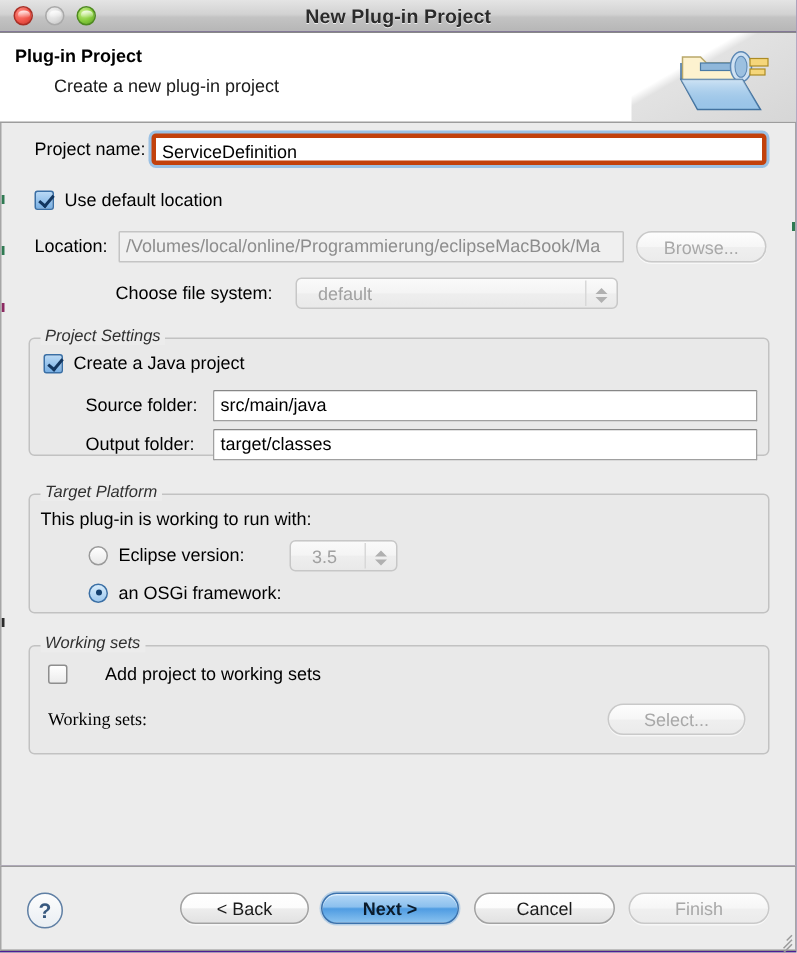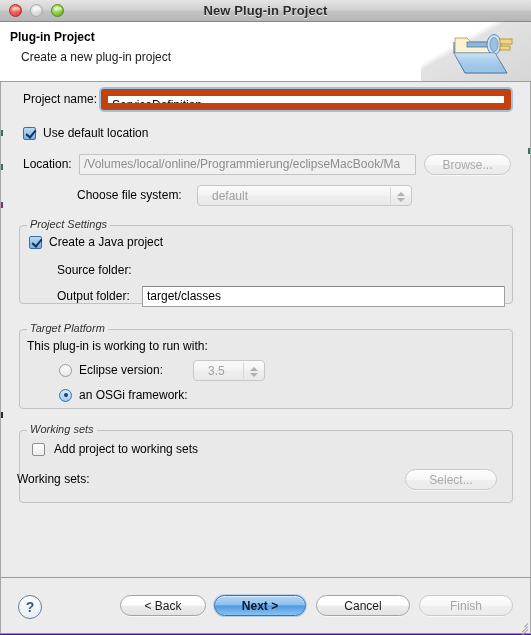--- a/index.html
+++ b/index.html
@@ -90,21 +90,21 @@
   .header-title {
     position: absolute;
     left: 10px;
     top: 8px;
     font-size: 12px;
     font-weight: bold;
     color: #000;
   }
   .header-sub {
     position: absolute;
-    left: 21px;
+    left: 36px;
     top: 28px;
     font-size: 12px;
     color: #1a1a1a;
   }
   .header-art {
     position: absolute;
     right: 0;
     top: 0;
     width: 110px;
     height: 59px;
@@ -151,21 +151,21 @@
     border-top-color: #878787;
     font-size: 12px;
     color: #000;
     padding: 0 4px;
     line-height: 19px;
     overflow: hidden;
     white-space: nowrap;
     border-radius: 1px;
   }
   .tf.focused {
-    border: 7px solid #c2410c;
+    border: 3px solid #c2410c;
     box-shadow: 0 0 0 2px rgba(112,170,225,.65);
     border-radius: 3px;
   }
   .tf.disabled {
     background: #f0f0f0;
     border: 1px solid #c4c4c4;
     color: #8d8d8d;
     box-shadow: none;
   }
 
@@ -442,20 +442,21 @@
     <div class="group-title" style="left:26px; top:136px;">Project Settings</div>
 
     <div class="row" style="left:28px; top:153px; gap:7px;">
       <span class="cb on"></span>
       <span class="lbl">Create a Java project</span>
     </div>
 
     <div class="row" style="left:56px; top:181px;">
       <span class="lbl">Source folder:</span>
     </div>
+    <div class="tf" style="position:absolute; left:141px; top:178px; width:363px;">src/main/java</div>
 
     <div class="row" style="left:56px; top:207px;">
       <span class="lbl">Output folder:</span>
     </div>
     <div class="tf" style="position:absolute; left:141px; top:204px; width:363px;">target/classes</div>
 
     <div class="group" style="left:18px; top:247px; width:494px; height:80px;"></div>
     <div class="group-title" style="left:26px; top:240px;">Target Platform</div>
 
     <div class="row" style="left:26px; top:257px;">
@@ -476,26 +477,26 @@
     </div>
 
     <div class="row" style="left:58px; top:306px; gap:7px;">
       <span class="rb on"></span>
       <span class="lbl">an OSGi framework:</span>
     </div>
 
     <div class="group" style="left:18px; top:348px; width:494px; height:73px;"></div>
     <div class="group-title" style="left:26px; top:341px;">Working sets</div>
 
-    <div class="row" style="left:31px; top:360px; gap:9px;">
+    <div class="row" style="left:31px; top:360px; gap:25px;">
       <span class="cb"></span>
       <span class="lbl">Add project to working sets</span>
     </div>
 
-    <div class="row" style="left:16px; top:390px;">
+    <div class="row" style="left:31px; top:390px;font-family:Liberation Serif, serif;">
       <span class="lbl">Working sets:</span>
     </div>
     <div class="btn disabled" style="position:absolute; left:404px; top:387px; width:92px;">Select...</div>
 
   </div>
 
   <div class="footer">
     <div class="help-btn">?</div>
 
     <div class="btn" style="position:absolute; left:119px; top:594px; width:86px; top:17px;">&lt; Back</div>

